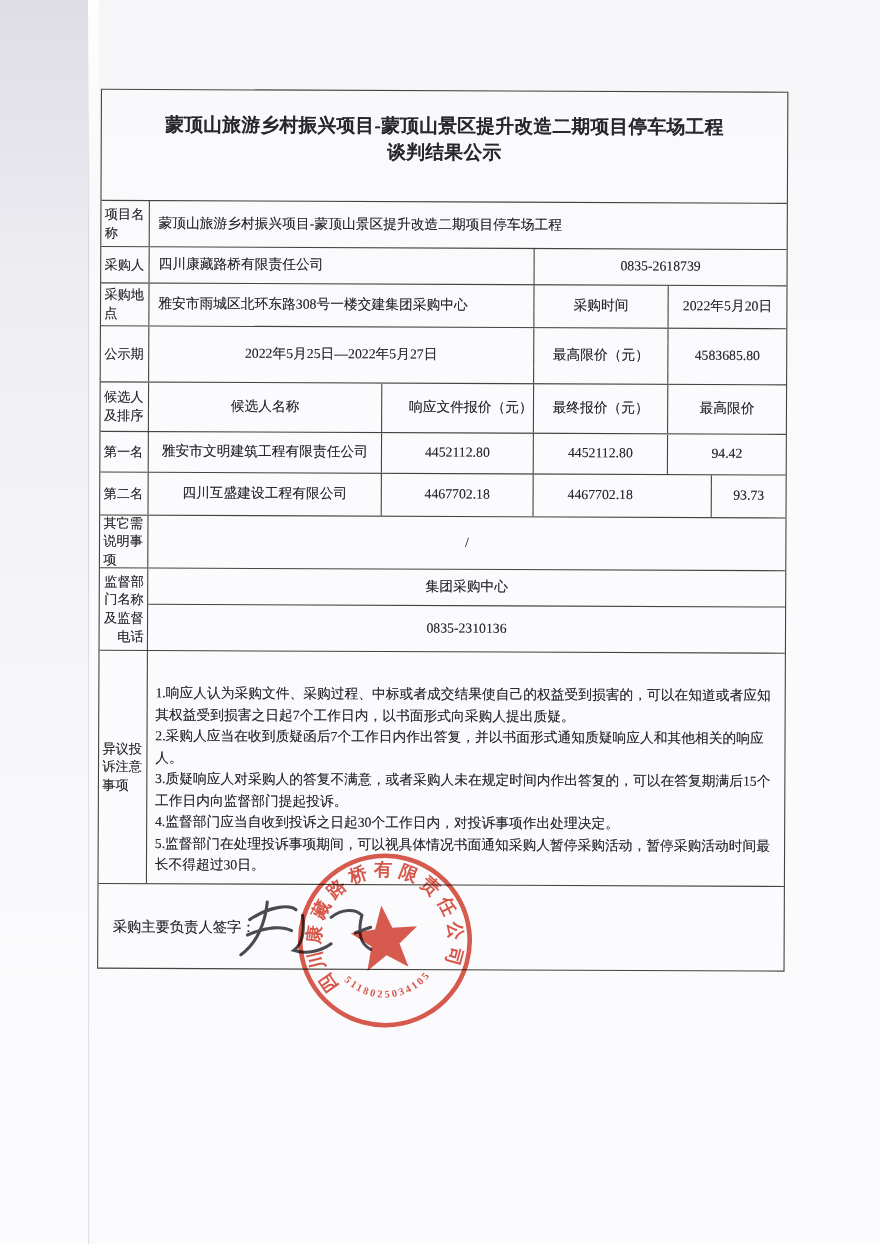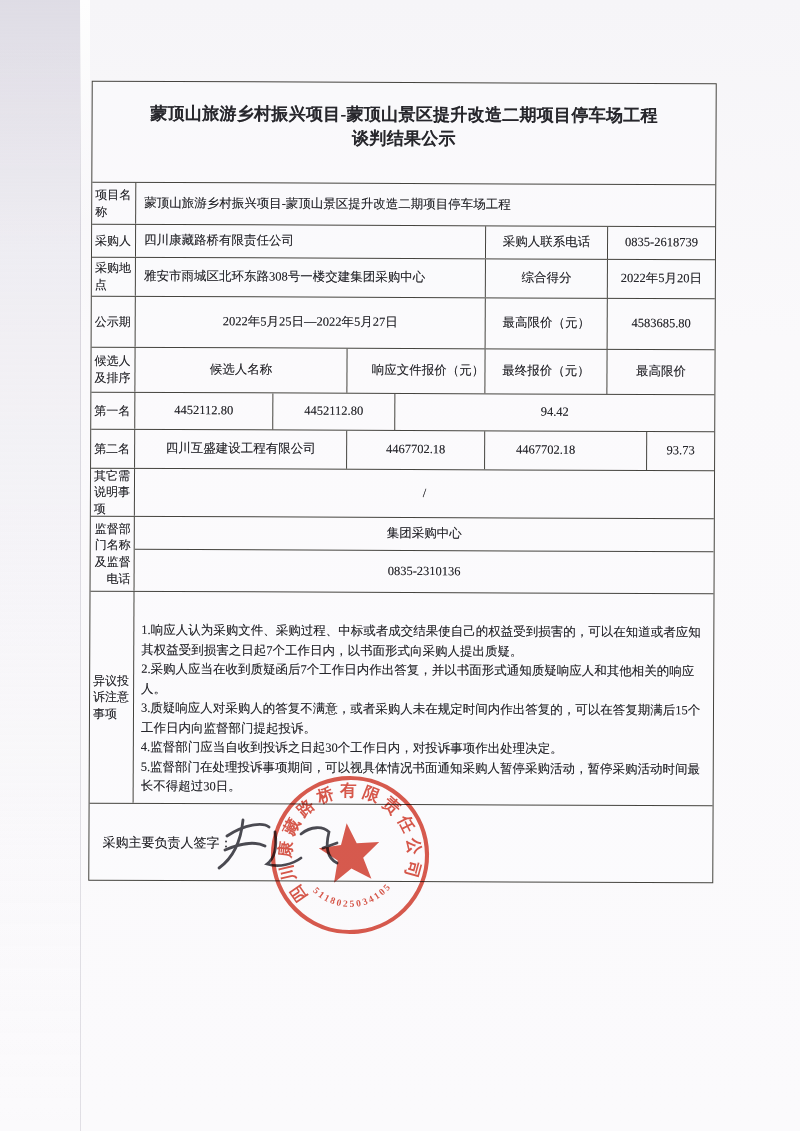--- a/index.html
+++ b/index.html
@@ -66,48 +66,48 @@
   </div>
 
   <div class="row" style="height:42px;">
     <div class="cell nb lab">项目名称</div>
     <div class="cell pl" style="flex:1;">蒙顶山旅游乡村振兴项目-蒙顶山景区提升改造二期项目停车场工程</div>
   </div>
 
   <div class="row" style="height:33px;">
     <div class="cell nb lab">采购人</div>
     <div class="cell pl" style="width:350px;flex:0 0 350px;">四川康藏路桥有限责任公司</div>
-    <div class="cell c" style="width:122px;flex:0 0 122px;">采购人联系电话</div>
     <div class="cell c" style="flex:1;">0835-2618739</div>
   </div>
 
   <div class="row" style="height:39px;">
     <div class="cell nb lab">采购地点</div>
     <div class="cell pl" style="width:350px;flex:0 0 350px;">雅安市雨城区北环东路308号一楼交建集团采购中心</div>
-    <div class="cell c" style="width:122px;flex:0 0 122px;">综合得分</div>
+    <div class="cell c" style="width:122px;flex:0 0 122px;">采购时间</div>
     <div class="cell c" style="flex:1;">2022年5月20日</div>
   </div>
 
   <div class="row" style="height:51px;">
     <div class="cell nb lab">公示期</div>
     <div class="cell c" style="width:350px;flex:0 0 350px;">2022年5月25日—2022年5月27日</div>
     <div class="cell c" style="width:122px;flex:0 0 122px;">最高限价（元）</div>
     <div class="cell c" style="flex:1;">4583685.80</div>
   </div>
 
   <div class="row" style="height:45px;">
     <div class="cell nb lab">候选人及排序</div>
     <div class="cell c" style="width:212px;flex:0 0 212px;">候选人名称</div>
     <div class="cell c" style="width:138px;flex:0 0 138px;padding-left:24px;">响应文件报价（元）</div>
     <div class="cell c" style="width:122px;flex:0 0 122px;">最终报价（元）</div>
     <div class="cell c" style="flex:1;">最高限价</div>
   </div>
 
   <div class="row" style="height:37px;">
     <div class="cell nb lab">第一名</div>
+    <div class="cell c" style="width:212px;flex:0 0 212px;">雅安市文明建筑工程有限责任公司</div>
     <div class="cell c" style="width:138px;flex:0 0 138px;">4452112.80</div>
     <div class="cell c" style="width:122px;flex:0 0 122px;">4452112.80</div>
     <div class="cell c" style="flex:1;">94.42</div>
   </div>
 
   <div class="row" style="height:39px;">
     <div class="cell nb lab">第二名</div>
     <div class="cell c" style="width:212px;flex:0 0 212px;">四川互盛建设工程有限公司</div>
     <div class="cell c" style="width:138px;flex:0 0 138px;">4467702.18</div>
     <div class="cell c" style="width:122px;flex:0 0 122px;">4467702.18</div>

